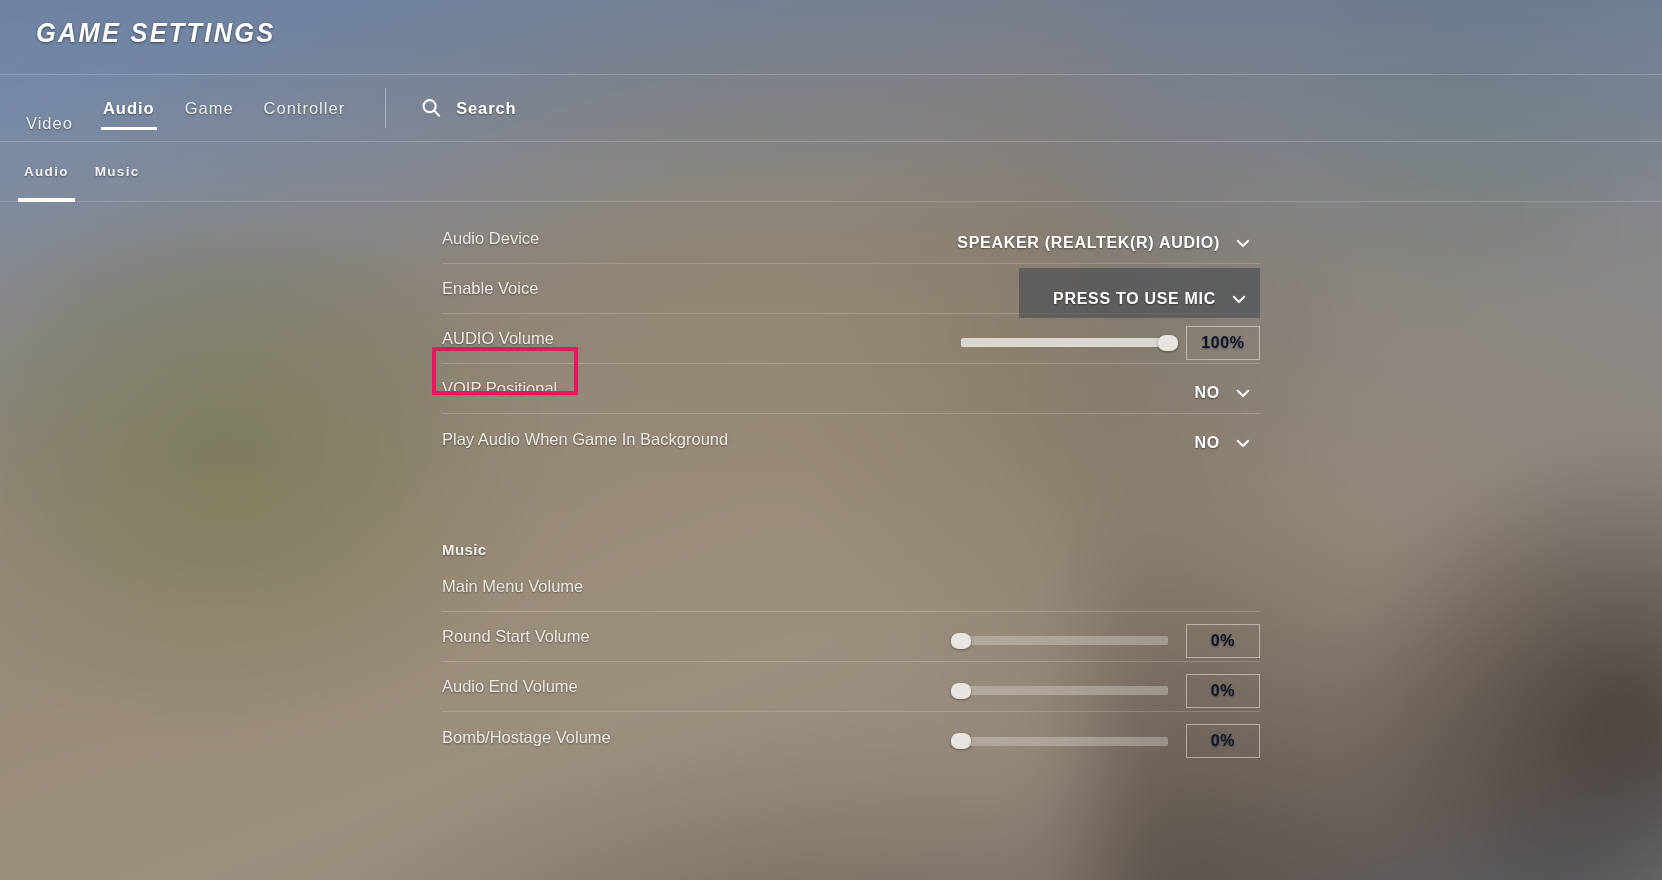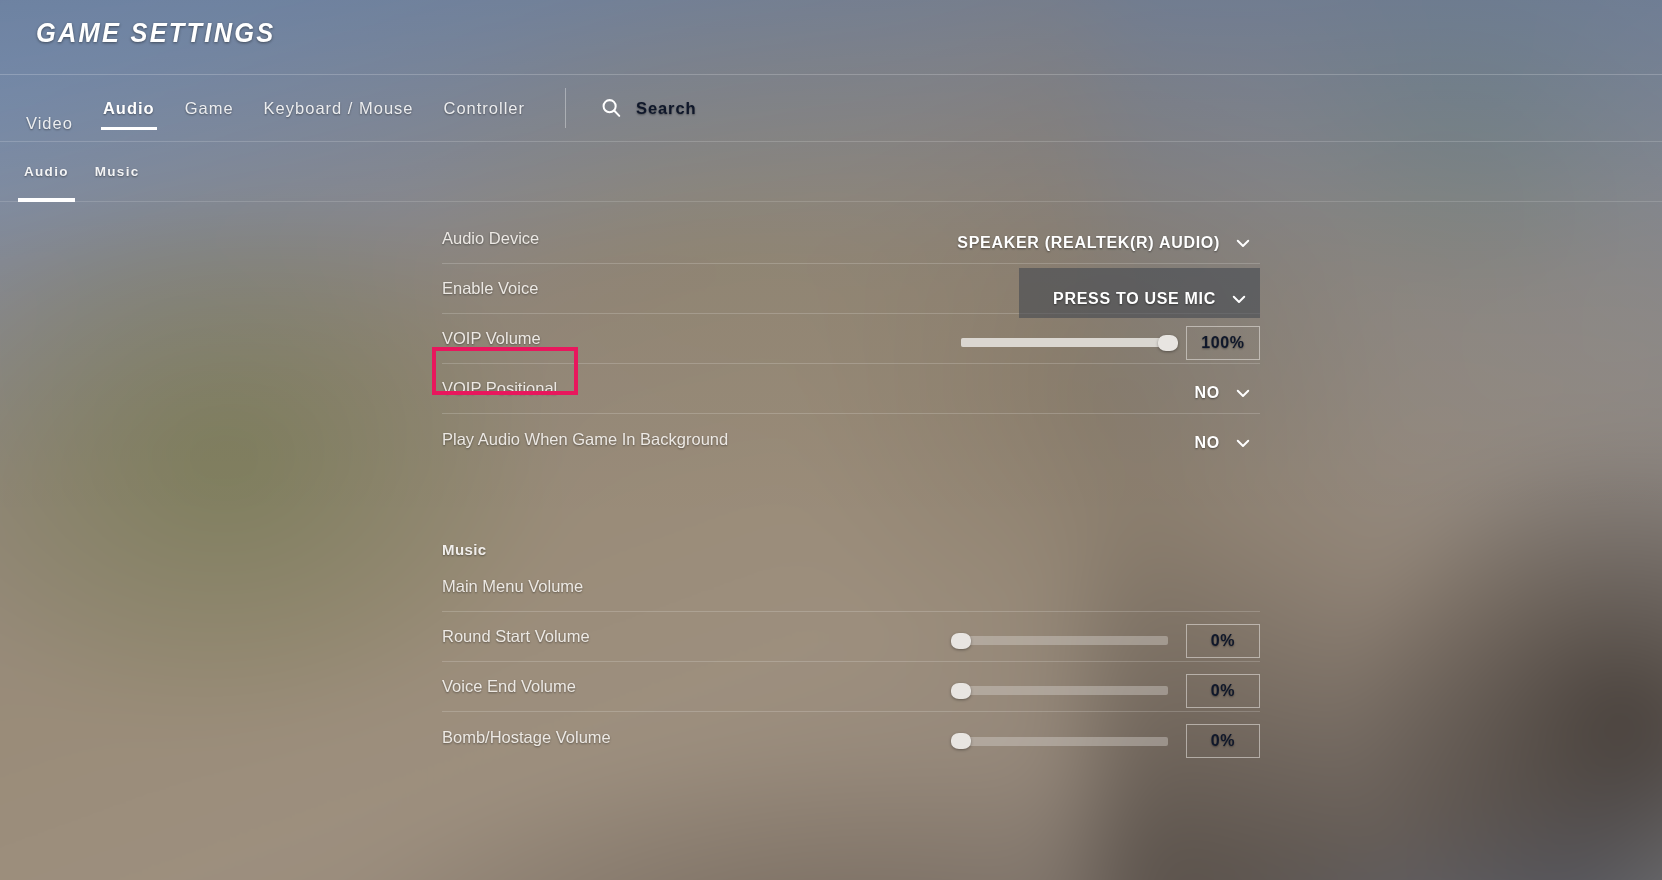--- a/index.html
+++ b/index.html
@@ -92,21 +92,21 @@
     margin-left:38px;
   }
   .search-area {
     display:flex; align-items:center;
     margin-left:34px; cursor:pointer;
   }
   .search-icon { width:22px; height:22px; display:block; }
   .search-label {
     margin-left:14px;
     font-size:16.5px; font-weight:600; letter-spacing:0.9px;
-    color:#0f172a; text-shadow:0 1px 2px rgba(0,0,0,0.40);
+    color:#ffffff; text-shadow:0 1px 2px rgba(0,0,0,0.40);
   }
 
   
   .subnav-bar {
     position:absolute; left:0; top:142px; width:100%; height:60px;
     border-bottom:1px solid rgba(255,255,255,0.14);
     display:flex; align-items:center;
   }
   .subnav-item {
     position:relative;
@@ -243,23 +243,20 @@
   <div class="nav-bar">
     <div id="nav-items" style="display:flex;align-items:center;">
         <div class="nav-item">
           <span>Video</span>
         </div>
         <div class="nav-item active">
           <span>Audio</span>
         </div>
         <div class="nav-item">
           <span>Game</span>
-        </div>
-        <div class="nav-item">
-          <span>Keyboard / Mouse</span>
         </div>
         <div class="nav-item">
           <span>Controller</span>
         </div>
       </div>
     <div class="nav-sep"></div>
     <div class="search-area">
       <span class="search-icon">
         <svg viewBox="0 0 24 24" width="22" height="22" fill="none" stroke="#ffffff" stroke-width="2.2" stroke-linecap="round">
           <circle cx="10.5" cy="10" r="6.6"></circle>
@@ -299,21 +296,21 @@
           <div class="row-control">
             <div class="dropdown focused">
               <span class="dropdown-value">PRESS TO USE MIC</span>
               <span class="chev"><svg viewBox="0 0 24 24" width="18" height="18" fill="none" stroke="#ffffff" stroke-width="2.6" stroke-linecap="round" stroke-linejoin="round">
                   <polyline points="5,9 12,16 19,9"></polyline>
                 </svg></span>
             </div>
           </div>
         </div>
         <div class="row">
-          <div class="row-label">VOIP Volume</div>
+          <div class="row-label">AUDIO Volume</div>
           <div class="row-control">
             <div class="slider-wrap">
               <div class="slider">
                 <div class="slider-fill" style="width: 100%;"></div>
                 <div class="slider-thumb" style="left: 100%;"></div>
               </div>
               <div class="value-box">100%</div>
             </div>
           </div>
         </div>
@@ -352,21 +349,21 @@
             <div class="slider-wrap">
               <div class="slider">
                 <div class="slider-fill" style="width: 0%;"></div>
                 <div class="slider-thumb" style="left: 0%;"></div>
               </div>
               <div class="value-box">0%</div>
             </div>
           </div>
         </div>
         <div class="row">
-          <div class="row-label">Voice End Volume</div>
+          <div class="row-label">Audio End Volume</div>
           <div class="row-control">
             <div class="slider-wrap">
               <div class="slider">
                 <div class="slider-fill" style="width: 0%;"></div>
                 <div class="slider-thumb" style="left: 0%;"></div>
               </div>
               <div class="value-box">0%</div>
             </div>
           </div>
         </div>

